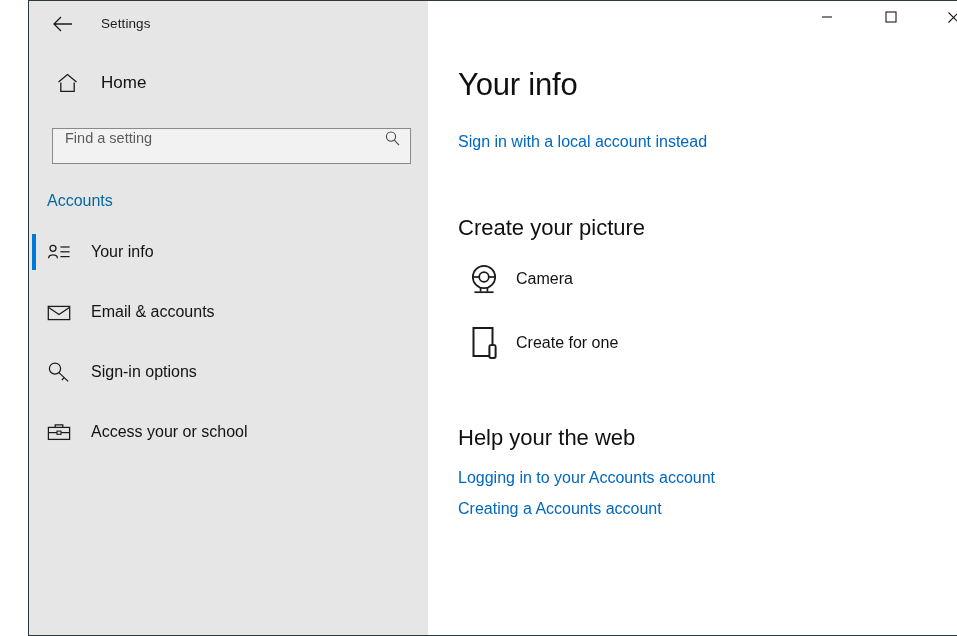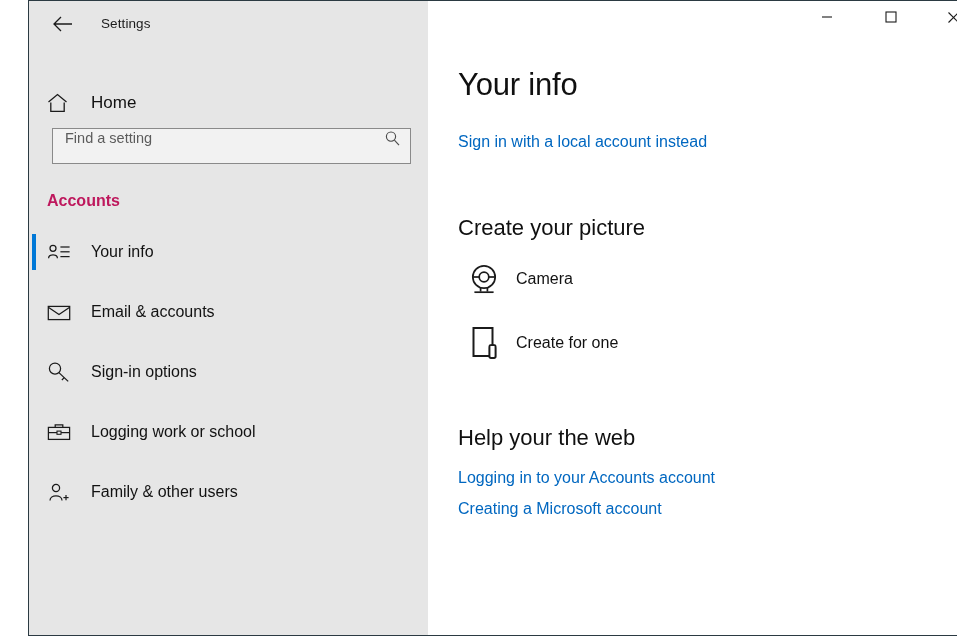--- a/index.html
+++ b/index.html
@@ -85,24 +85,24 @@
     position: absolute;
     top: 45px; left: 0;
     width: 399px;
     bottom: 0;
     background: #e6e6e6;
     overflow: hidden;
   }
 
   #home-row {
     display: flex;
-    align-items: flex-end;
+    align-items: flex-start;
     height: 40px;
     margin-top: 27px;
-    padding-left: 18px;
+    padding-left: 28px;
     cursor: default;
   }
   #home-icon {
     width: 26px;
     display: flex;
     align-items: center;
     justify-content: flex-start;
   }
   #home-label {
     font-size: 17px;
@@ -126,22 +126,22 @@
     background: transparent;
     font-family: "Liberation Sans", sans-serif;
     font-size: 14.5px;
     color: #2b2b2b;
   }
   #search-input::placeholder { color: #5c5c5c; opacity: 1; }
 
   #section-title {
     margin: 28px 0 0 18px;
     font-size: 16px;
-    font-weight: bold;
-    color: #be185d;
+    font-weight: normal;
+    color: #0369a1;
   }
 
   #navlist { margin-top: 22px; }
 
   .nav-item {
     position: relative;
     display: flex;
     align-items: center;
     height: 40px;
     margin-bottom: 20px;
@@ -357,35 +357,23 @@
       <div class="nav-item">
 
         <span class="nav-icon">
           <svg width="24" height="20" viewBox="0 0 24 20">
             <rect x="1.4" y="5.4" width="21.2" height="12" fill="none" stroke="#1b1b1b" stroke-width="1.25"></rect>
             <path d="M8.2 5.2 V2.8 H15.8 V5.2" fill="none" stroke="#1b1b1b" stroke-width="1.25"></path>
             <line x1="1.4" y1="10.6" x2="22.6" y2="10.6" stroke="#1b1b1b" stroke-width="1.25"></line>
             <rect x="10" y="9.1" width="4" height="3.2" fill="#e6e6e6" stroke="#1b1b1b" stroke-width="1.1"></rect>
           </svg>
         </span>
-        <span class="nav-label">Logging work or school</span>
-      </div>
-
-      <div class="nav-item">
-
-        <span class="nav-icon">
-          <svg width="24" height="21" viewBox="0 0 24 21">
-            <circle cx="9" cy="6" r="3.6" fill="none" stroke="#1b1b1b" stroke-width="1.25"></circle>
-            <path d="M3 18.4 C3 12.2 15 12.2 15 18.4" fill="none" stroke="#1b1b1b" stroke-width="1.25"></path>
-            <line x1="16.4" y1="15.6" x2="21.6" y2="15.6" stroke="#1b1b1b" stroke-width="1.2"></line>
-            <line x1="19" y1="13" x2="19" y2="18.2" stroke="#1b1b1b" stroke-width="1.2"></line>
-          </svg>
-        </span>
-        <span class="nav-label">Family &amp; other users</span>
-      </div>
+        <span class="nav-label">Access your or school</span>
+      </div>
+
 
 
     </div>
   </div>
 
   <div id="content">
 
     <h1 id="page-title">Your info</h1>
 
     <a href="#" class="link" id="local-account-link">Sign in with a local account instead</a>
@@ -414,21 +402,21 @@
           <path d="M25.5 20 C28.6 20 28.6 20 28.6 23 V31.4 C28.6 33.6 22.4 33.6 22.4 31.4 V23 C22.4 20 22.4 20 25.5 20 Z" fill="#ffffff" stroke="#1b1b1b" stroke-width="2"></path>
         </svg>
       </span>
       <span class="opt-label">Create for one</span>
     </div>
 
     <h2 class="sub-heading" id="help-heading">Help your the web</h2>
 
     <div id="help-links">
       <a href="#" class="link">Logging in to your Accounts account</a>
-      <a href="#" class="link">Creating a Microsoft account</a>
+      <a href="#" class="link">Creating a Accounts account</a>
     </div>
 
   </div>
 
   <div id="scrollbar-track">
     <div id="scrollbar-thumb"></div>
   </div>
 
 </div>
 

